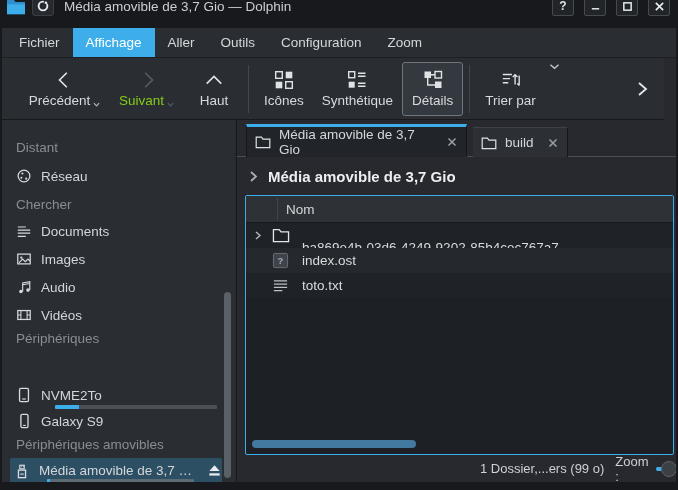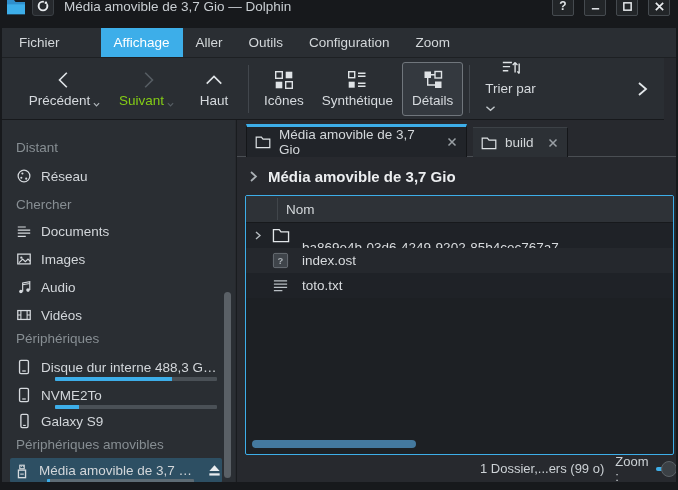--- a/index.html
+++ b/index.html
@@ -17,31 +17,31 @@
     white-space:nowrap; overflow:hidden; }
   .win-icon-btn { width:22px; height:20px; background:#26292d; border:1px solid #3a3f44;
     border-radius:3px; display:flex; align-items:center; justify-content:center; }
   .winbtn { width:22px; height:20px; background:#222528; border:1px solid #454a4f;
     border-radius:2px; display:flex; align-items:center; justify-content:center;
     color:#dfe3e6; font-weight:bold; font-size:12px; margin-left:4px; }
   
   .menubar { position:absolute; left:0; top:28px; right:0; height:30px; background:#2a2e33;
     display:flex; align-items:stretch; padding-left:4px; border-bottom:1px solid #1d2023; }
   .menu-item { display:flex; align-items:center; padding:8px 13px; color:#d3d7da; font-size:13.5px; }
-  .menu-item.active { background:#3daee9; color:#ffffff;margin-left:28px; }
+  .menu-item.active { background:#3daee9; color:#ffffff; }
   
   .toolbar { position:absolute; left:0; top:58px; right:12px; height:62px; background:#2a2e33;
     border-bottom:1px solid #17191c; display:flex; align-items:center; padding:0 10px 0 20px; }
   .tb-btn { display:flex; flex-direction:column; align-items:center; justify-content:center;
     gap:3px; padding:4px 9px; height:54px; color:#d6dade; font-size:13.5px; position:relative; }
   .tb-btn .cap { display:flex; align-items:flex-end; gap:2px; white-space:nowrap; }
   .tb-btn.disabled { color:#84cc16; }
   .tb-btn.pressed { background:#34393f; border:1px solid #70767c; border-radius:3px; }
   .tb-sep { width:1px; height:48px; background:#42474d; margin:0 6px; }
-  .tb-group { display:flex; align-items:flex-start;flex-direction:column; }
+  .tb-group { display:flex; align-items:flex-start; }
   .caret { color:#aeb4b9; display:inline-flex; }
   .overflow-btn { margin-left:auto; color:#dfe3e6; display:flex; align-items:center; padding:0 4px; }
   
   .body { position:absolute; left:0; top:120px; right:0; bottom:8px; }
   
   .sidebar { position:absolute; left:0; top:0; bottom:0; width:233px; background:#2a2e33; }
   .side-header { position:absolute; left:14px; color:#878e93; font-size:13.5px; white-space:nowrap; }
   .side-item { position:absolute; left:14px; right:16px; height:24px; display:flex;
     align-items:center; gap:9px; color:#d2d6da; white-space:nowrap; }
   .side-item .lbl { overflow:hidden; text-overflow:ellipsis; flex:1; }
@@ -288,32 +288,20 @@
               <circle cx="5.5" cy="14" r="2" fill="currentColor"></circle>
               <circle cx="13.5" cy="12.5" r="2" fill="currentColor"></circle>
               <path d="M7.5 14V4.5L15.5 3v9.5M7.5 6.5l8-1.5" fill="none" stroke="currentColor" stroke-width="1.3"></path>
             </svg>
           </span>
         <span class="lbl">Audio</span>
       </div>
 
       <div class="side-header" style="top:211px">Périphériques</div>
 
-      <div class="side-item" style="top:233px; height:28px">
-        <span class="icon16">
-            <svg width="16" height="16" viewBox="0 0 18 18">
-              <rect x="4" y="1.5" width="10" height="15" rx="1.5" fill="none" stroke="currentColor" stroke-width="1.5"></rect>
-              <path d="M7 13.5h4" stroke="currentColor" stroke-width="1.4"></path>
-            </svg>
-          </span>
-        <span class="lbl">Disque dur interne 488,3 G…</span>
-        <span class="usage">
-            <span class="fill" style="display: block; width: 72%;"></span>
-          </span>
-      </div>
       <div class="side-item" style="top:261px; height:28px">
         <span class="icon16">
             <svg width="16" height="16" viewBox="0 0 18 18">
               <rect x="4" y="1.5" width="10" height="15" rx="1.5" fill="none" stroke="currentColor" stroke-width="1.5"></rect>
               <path d="M7 13.5h4" stroke="currentColor" stroke-width="1.4"></path>
             </svg>
           </span>
         <span class="lbl">NVME2To</span>
         <span class="usage">
             <span class="fill" style="display: block; width: 15%;"></span>

